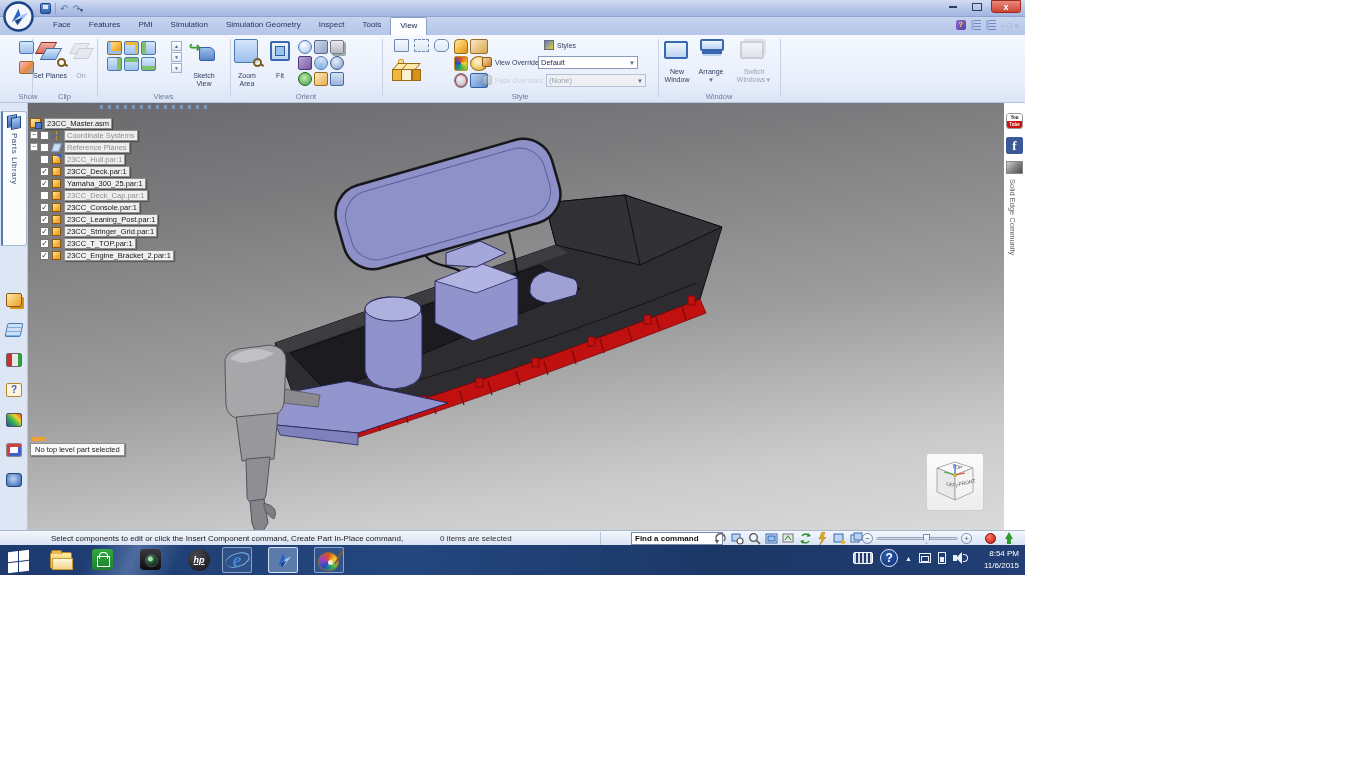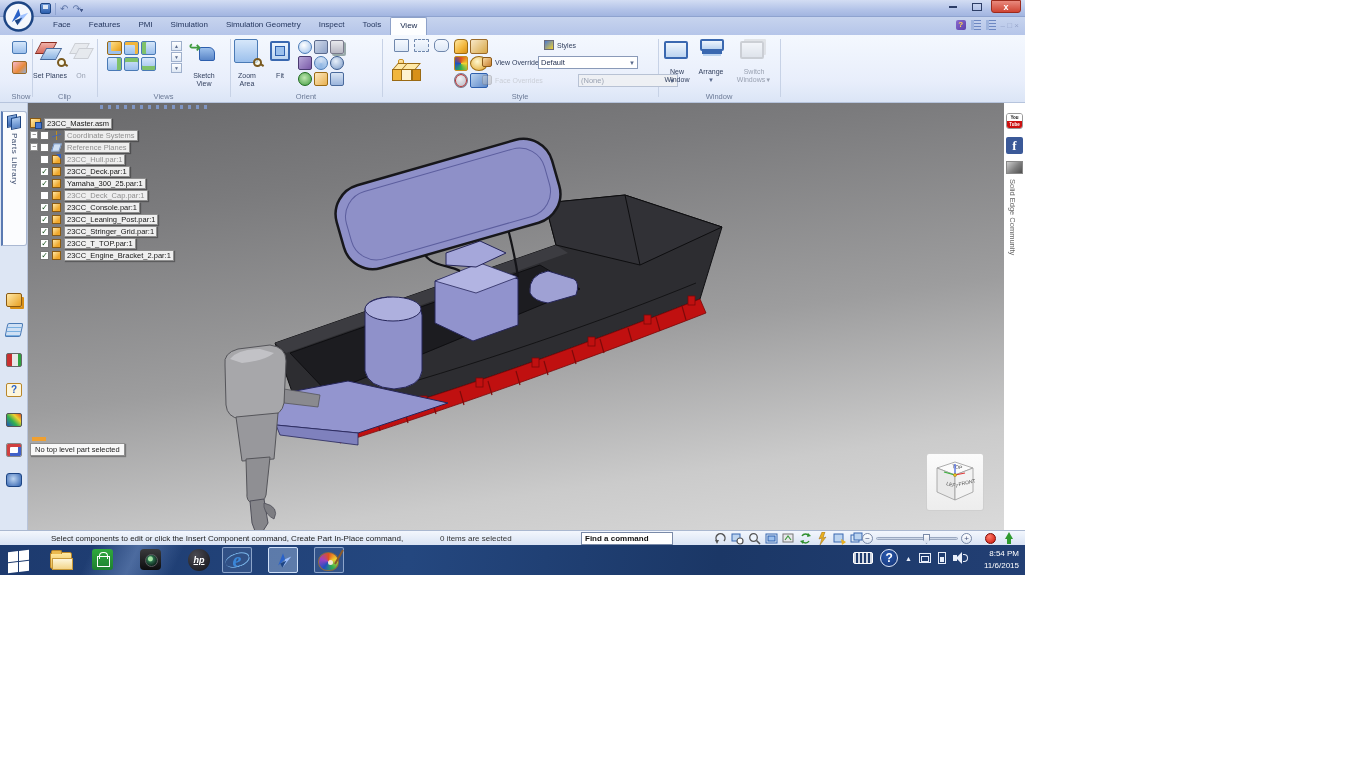--- a/index.html
+++ b/index.html
@@ -53,21 +53,21 @@
   .plane-b { position:absolute; width:16px; height:12px; background:linear-gradient(#cfe2f6,#8fb6e4); border:1px solid #46699c; transform:skewX(-28deg); left:7px; top:9px; }
   .plane-g { position:absolute; width:15px; height:11px; background:#d8dde4; border:1px solid #9aa2ae; transform:skewX(-28deg); }
   .cube-ic { width:22px; height:22px; position:relative; }
   .cube-ic .top { position:absolute; left:3px; top:1px; width:14px; height:7px; background:#ffe9a8; border:1px solid #9a6a14; transform:skewX(-40deg); }
   .cube-ic .fr { position:absolute; left:0px; top:7px; width:11px; height:12px; background:#f2b63c; border:1px solid #9a6a14; }
   .cube-ic .sd { position:absolute; left:11px; top:7px; width:9px; height:12px; background:#d89018; border:1px solid #9a6a14; }
   .sel-orange { background:linear-gradient(#ffe9b0,#f7c86a); border:1px solid #c89020; border-radius:2px; }
   .box-outline { width:15px; height:13px; border:1px solid #6f87ac; background:linear-gradient(#f4f8fe,#dde8f6); border-radius:1px; }
   .combo { height:13px; background:#fff; border:1px solid #8a9ab8; font-size:7.5px; color:#1d2b4c; display:flex; align-items:center; padding:0 2px; justify-content:space-between; }
   .combo .arrow { font-size:6px; color:#5a6a8c; }
-  .combo.dis { background:#eef0f4; color:#9aa2b2; border-color:#b8c2d4;margin-left:32px; }
+  .combo.dis { background:#eef0f4; color:#9aa2b2; border-color:#b8c2d4; }
   .rsmall-txt { font-size:7px; color:#33415f; }
   .rsmall-txt.dis { color:#a0a8ba; }
   .tiny-grid { display:grid; grid-template-columns:repeat(3,15px); grid-auto-rows:14px; gap:2px; }
   .tg { border-radius:2px; }
   .scrollcol { display:flex; flex-direction:column; gap:1px; }
   .scrollcol div { width:11px; height:10px; border:1px solid #9fb0cc; background:linear-gradient(#fff,#dde7f4); font-size:5px; color:#5a6a8c; text-align:center; line-height:9px; }
   .winic { width:24px; height:18px; border:2px solid #3a68b0; background:linear-gradient(#eef5fd,#bcd4f0); border-radius:2px; }
   .winic.stack { box-shadow:0 5px 0 -2px #3a68b0, 0 8px 0 -3px #bcd4f0; height:12px; margin-bottom:8px; }
   .dis-ic { opacity:.45; filter:grayscale(.8); }
 
@@ -118,21 +118,21 @@
   .fb { position:absolute; left:2px; top:34px; width:17px; height:17px; background:#3b5998; color:#fff; font-family:"Liberation Serif",serif; font-weight:bold; font-size:13px; text-align:center; line-height:17px; border-radius:2px; }
   .comm-ic { position:absolute; left:2px; top:58px; width:17px; height:13px; background:linear-gradient(135deg,#cfcfcf,#7f7f7f 55%,#4f4f4f); border:1px solid #888; }
   .comm-txt { position:absolute; left:4px; top:76px; writing-mode:vertical-rl; font-size:7.5px; color:#666; }
 
   
   .statusbar { position:absolute; left:0; top:530px; width:1025px; height:15px;
     background:linear-gradient(#f3f7fd,#d9e3f4); border-top:1px solid #aab8d0; font-size:8px; color:#222; }
   .sb-prompt { position:absolute; left:3px; top:3px;padding-left:48px; }
   .sb-sel { position:absolute; left:440px; top:3px; color:#333; }
   .sb-vline { position:absolute; top:1px; width:1px; height:13px; background:#b6c2d6; }
-  .findbox { position:absolute; left:581px; top:1px; width:92px; height:13px; background:#fff; border:1px solid #7a8aa8; font-size:8px; font-weight:bold; color:#111; padding:1px 3px; font-family:"Liberation Sans",sans-serif; }
+  .findbox { position:absolute; left:631px; top:1px; width:92px; height:13px; background:#fff; border:1px solid #7a8aa8; font-size:8px; font-weight:bold; color:#111; padding:1px 3px; font-family:"Liberation Sans",sans-serif; }
   .sb-icons { position:absolute; left:714px; top:1px; display:flex; gap:4px; align-items:center; }
   .sb-icons svg { display:block; }
   .zoomslider { position:absolute; left:862px; top:2px; display:flex; align-items:center; gap:3px; }
   .zs-btn { width:11px; height:11px; border:1px solid #7a8aa8; border-radius:50%; background:linear-gradient(#fff,#dde6f4); font-size:8px; line-height:9px; text-align:center; color:#44527a; }
   .zs-track { width:82px; height:3px; background:linear-gradient(#b8c4d8,#dfe8f6); border:1px solid #9aa8c0; border-radius:2px; position:relative; }
   .zs-thumb { position:absolute; left:46px; top:-4px; width:7px; height:10px; background:linear-gradient(#fefefe,#cfd9ea); border:1px solid #7a8aa8; clip-path:polygon(0 0,100% 0,100% 60%,50% 100%,0 60%); }
   .rec-dot { position:absolute; left:985px; top:2px; width:11px; height:11px; background:radial-gradient(circle at 35% 30%,#ff7a6a,#cc1408); border:1px solid #7a0a04; border-radius:50%; }
   .up-arrow { position:absolute; left:1003px; top:1px; width:13px; height:13px; }
   .up-arrow:before { content:""; position:absolute; left:2px; top:0; border-left:4px solid transparent; border-right:4px solid transparent; border-bottom:7px solid #2f9a2f; }
   .up-arrow:after { content:""; position:absolute; left:4px; top:6px; width:4px; height:6px; background:#2f9a2f; }
@@ -224,21 +224,21 @@
   </div>
 
   <div class="ribbon">
     <div class="rdiv" style="left:32px"></div>
       <div class="rdiv" style="left:97px"></div>
     <div class="rdiv" style="left:230px"></div>
       <div class="rdiv" style="left:382px"></div>
     <div class="rdiv" style="left:658px"></div>
       <div class="rdiv" style="left:780px"></div>
 
-    <div class="rgroup" style="left:5px;width:32px">
+    <div class="rgroup" style="left:12px;width:32px">
       <div style="position:absolute;left:7px;top:6px" class="icon-sm bluep"></div>
       <div style="position:absolute;left:7px;top:26px" class="icon-sm">
         <span style="position:absolute;inset:0;background:linear-gradient(135deg,#f6b8d0,#e88a38 60%,#8ab0e0);border:1px solid #9a6a2a;border-radius:2px"></span>
       </div>
       <div class="gname">Show</div>
     </div>
 
     <div class="rgroup" style="left:32px;width:65px">
       <div style="position:absolute;left:4px;top:4px;width:28px;height:26px">
         <span class="plane-r"></span>

